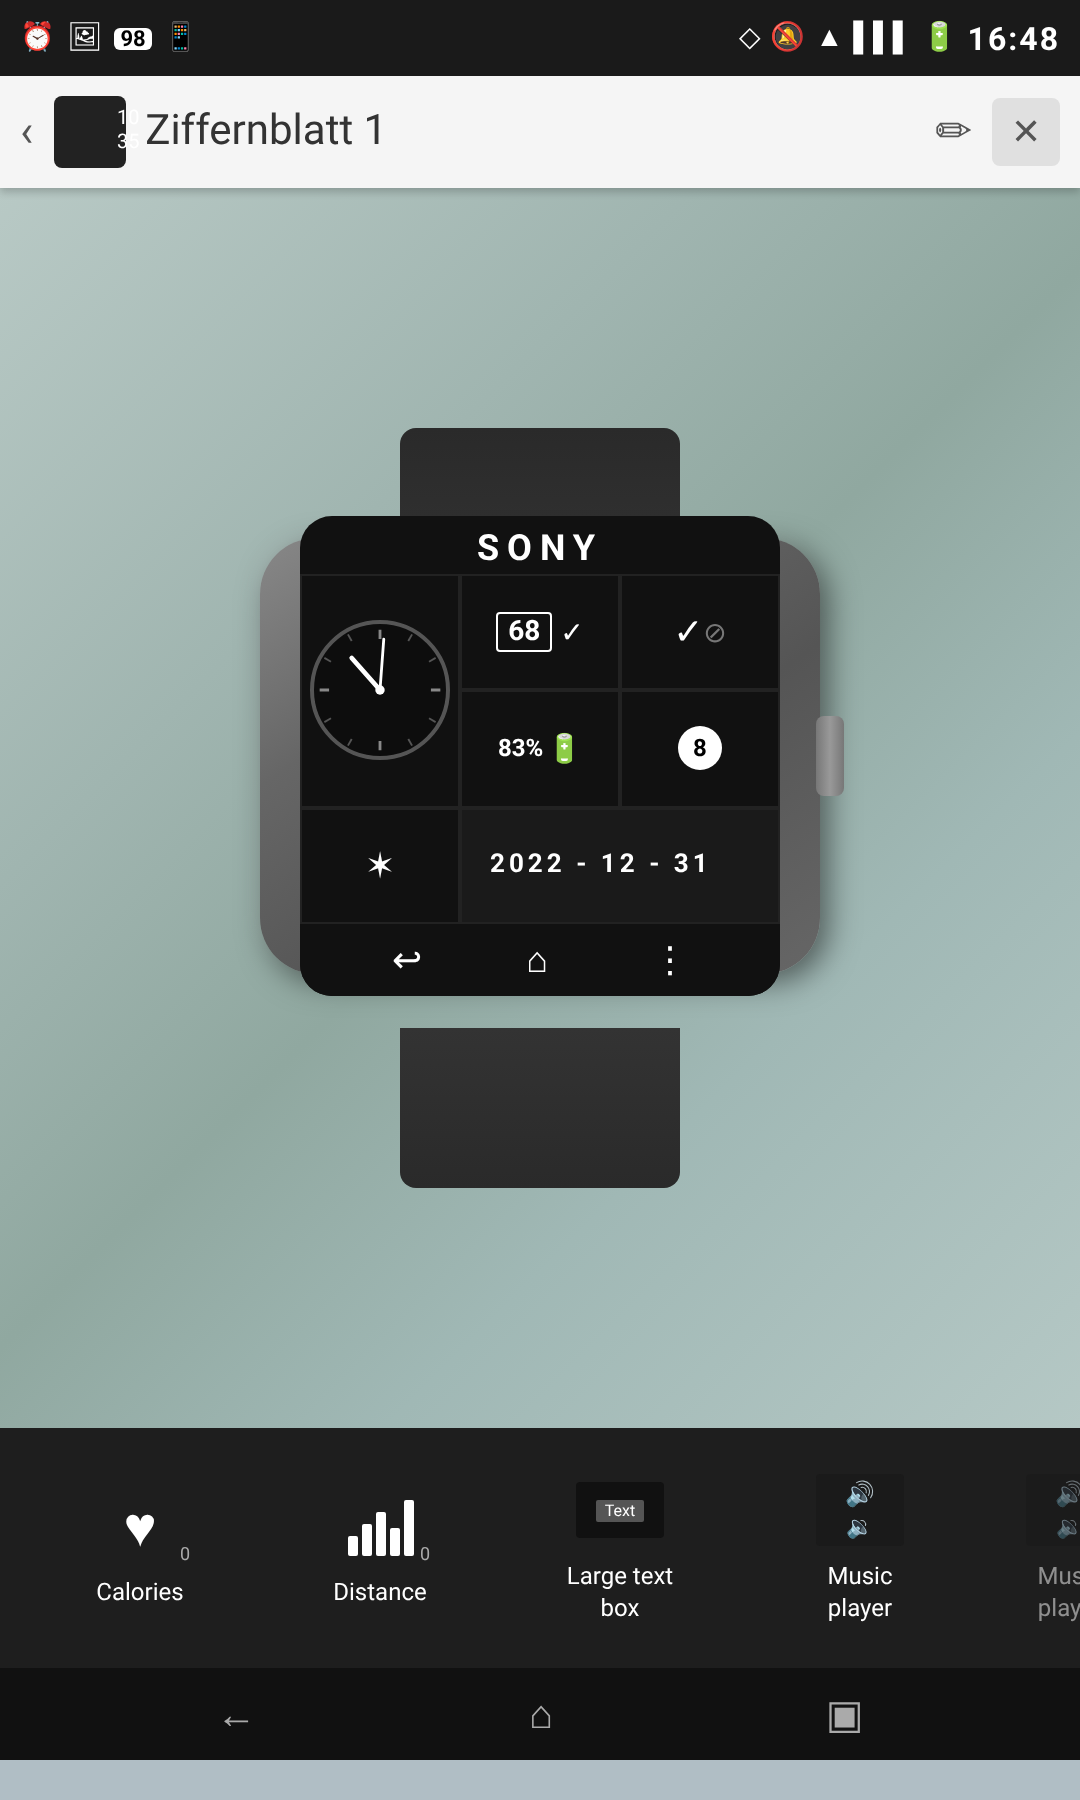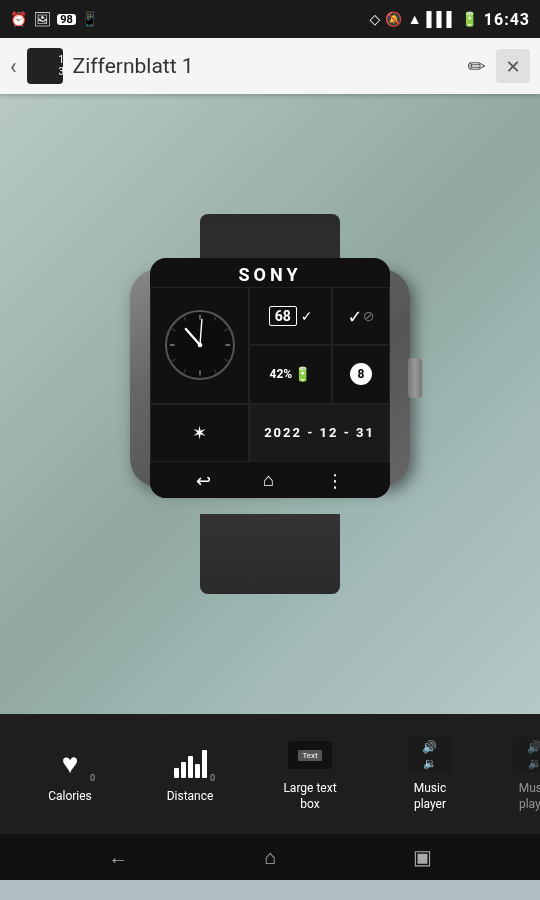--- a/index.html
+++ b/index.html
@@ -389,21 +389,21 @@
     <span class="status-icon">🖼</span>
     <span class="status-icon" style="font-size:11px; background:#fff; color:#000; border-radius:3px; padding:0 3px; font-weight:bold;">98</span>
     <span class="status-icon">📱</span>
   </div>
   <div class="status-right">
     <span class="status-icon">◇</span>
     <span class="status-icon">🔕</span>
     <span class="status-icon">▲</span>
     <span class="status-icon">▌▌▌</span>
     <span class="status-icon">🔋</span>
-    <span class="status-time">16:43</span>
+    <span class="status-time">16:48</span>
   </div>
 </div>
 
 <div class="app-bar">
   <span class="app-bar-back">‹</span>
   <div class="app-bar-thumbnail">
     <span class="thumb-inner">10<br>35</span>
   </div>
   <span class="app-bar-title">Ziffernblatt 1</span>
   <span class="app-bar-edit">✏</span>
@@ -419,21 +419,21 @@
 
     <div class="band-bottom"></div>
 
     <div class="watch-body">
       <div class="watch-crown"></div>
 
       <div class="watch-screen">
 
         <div class="sony-label">SONY</div>
 
-        <div style="flex:1; display:grid; grid-template-columns: repeat(1, 1fr); grid-template-rows: repeat(3, 1fr); position:relative;">
+        <div style="flex:1; display:grid; grid-template-columns: repeat(3, 1fr); grid-template-rows: repeat(3, 1fr); position:relative;">
 
           <div style="grid-column:1; grid-row:1/3; display:flex; align-items:center; justify-content:center; background:#111; border:1px solid #222; position:relative;">
 
             <div class="clock-face">
               <svg class="clock-svg" viewBox="0 0 70 70">
 
                 <line x1="35" y1="3" x2="35" y2="8" stroke="#888" stroke-width="1.5"></line>
                 <line x1="35" y1="62" x2="35" y2="67" stroke="#888" stroke-width="1.5"></line>
                 <line x1="3" y1="35" x2="8" y2="35" stroke="#888" stroke-width="1.5"></line>
                 <line x1="62" y1="35" x2="67" y2="35" stroke="#888" stroke-width="1.5"></line>
@@ -462,21 +462,21 @@
               <span style="color:#fff; font-size:14px;">✓</span>
             </div>
           </div>
 
           <div style="grid-column:3; grid-row:1; display:flex; align-items:center; justify-content:center; background:#111; border:1px solid #222;">
             <span style="color:#fff; font-size:18px;">✓</span>
             <span style="color:#777; font-size:14px;">⊘</span>
           </div>
 
           <div style="grid-column:2; grid-row:2; display:flex; align-items:center; justify-content:center; background:#111; border:1px solid #222;">
-            <span style="color:#fff; font-size:12px; font-weight:bold;">42%</span>
+            <span style="color:#fff; font-size:12px; font-weight:bold;">83%</span>
             <span style="color:#fff; font-size:14px; margin-left:2px;">🔋</span>
           </div>
 
           <div style="grid-column:3; grid-row:2; display:flex; align-items:center; justify-content:center; background:#111; border:1px solid #222;">
             <div class="notif-badge">
               <span>8</span>
             </div>
           </div>
 
           <div style="grid-column:1; grid-row:3; display:flex; align-items:center; justify-content:center; background:#111; border:1px solid #222;">

